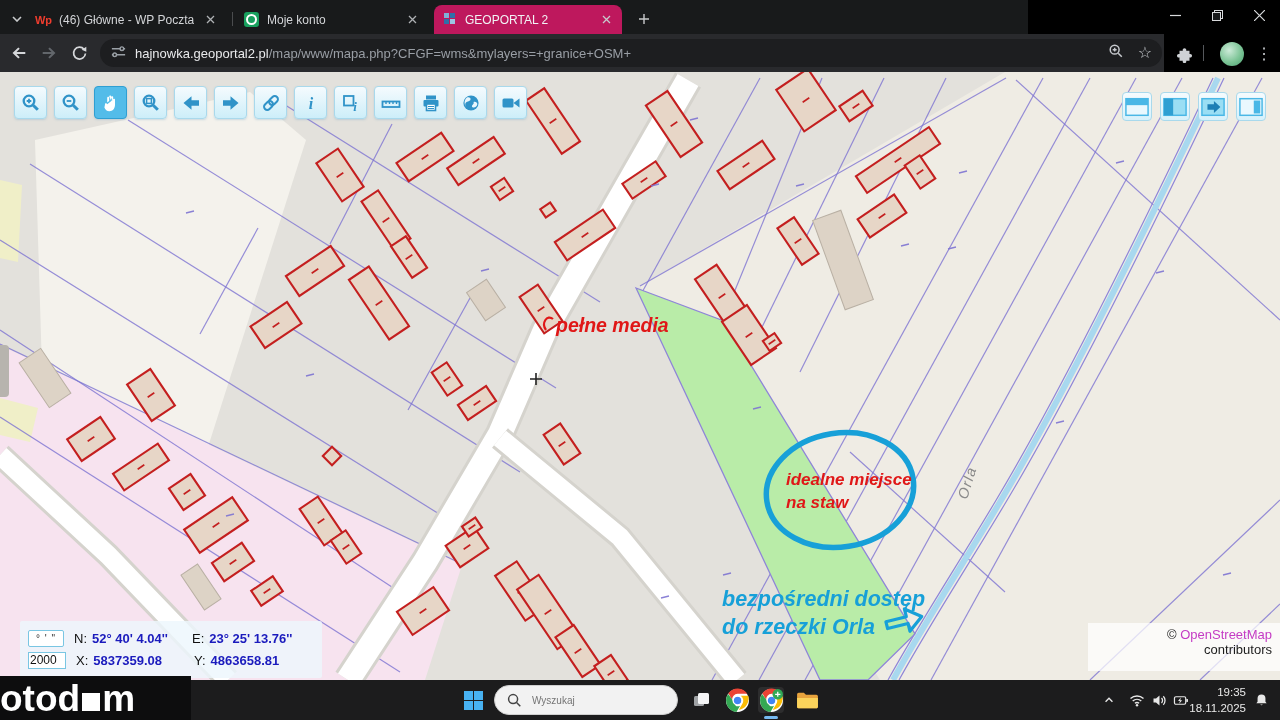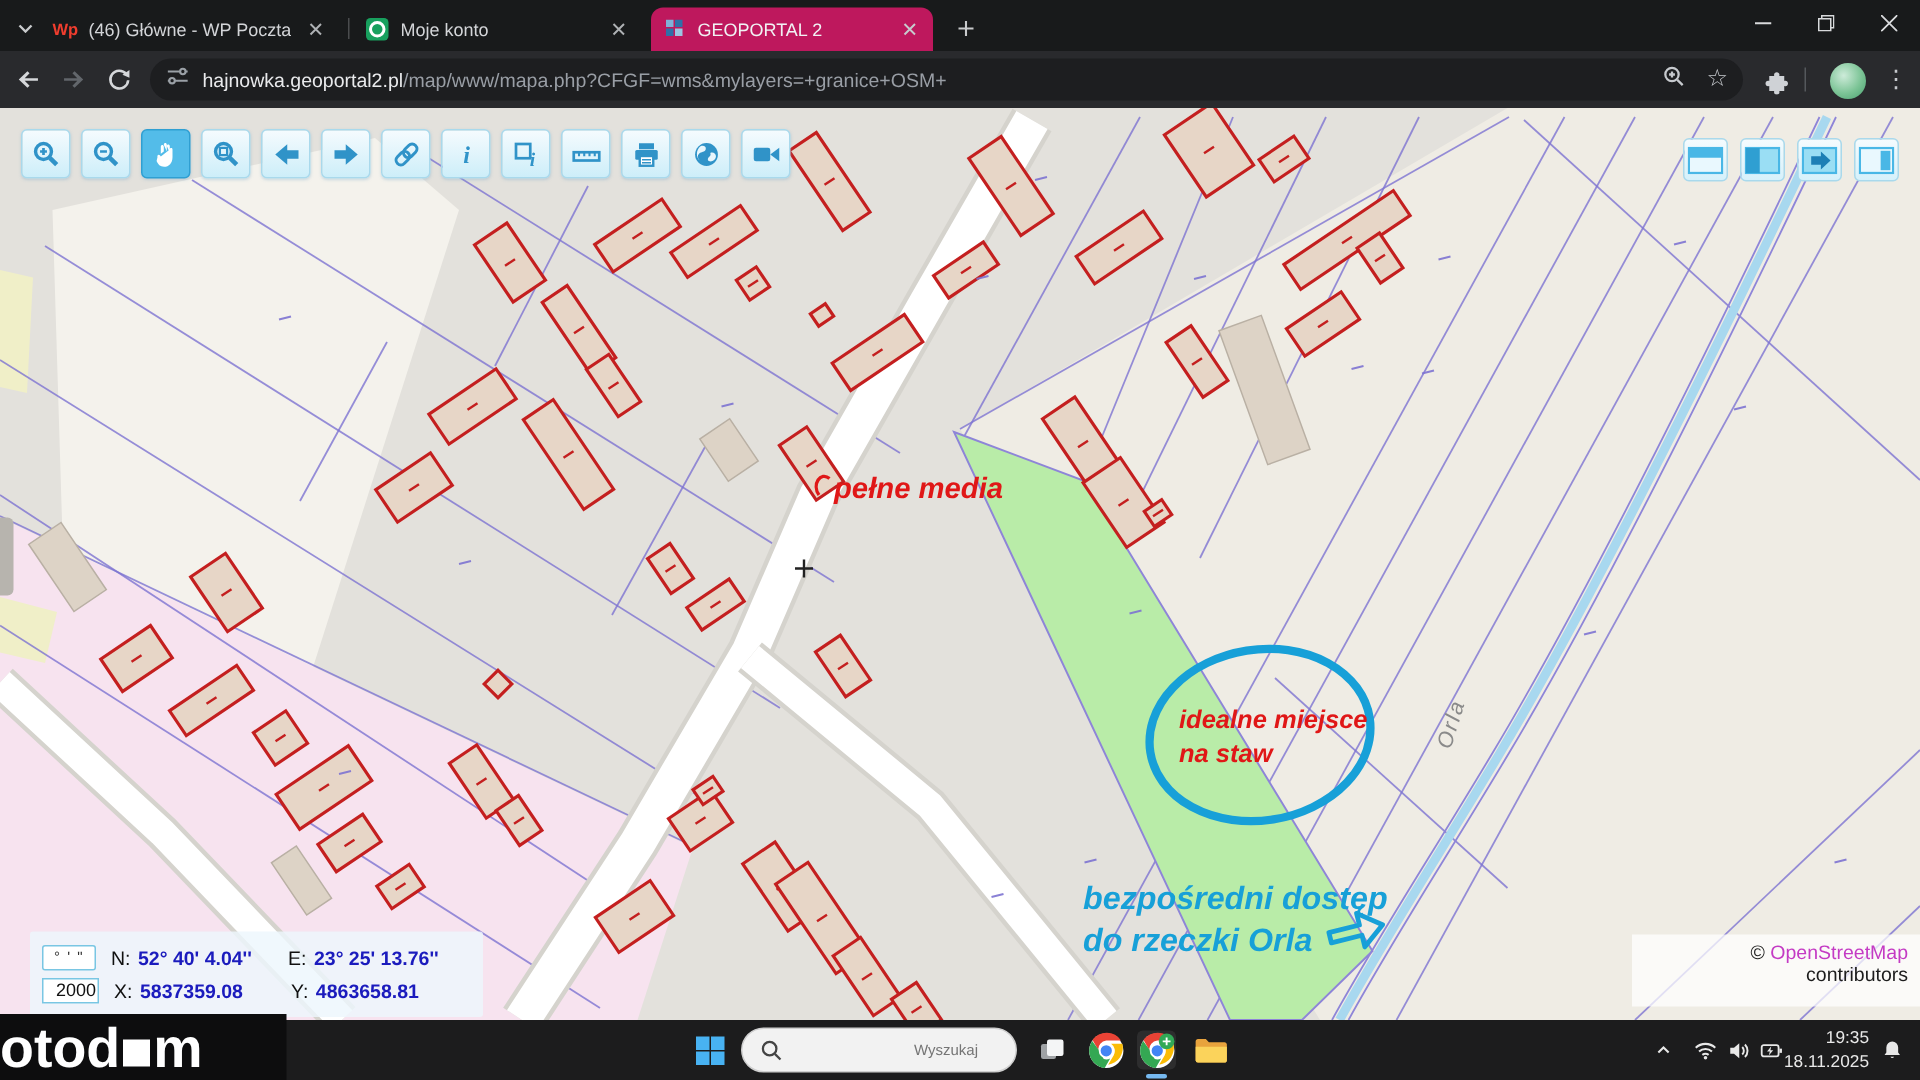--- a/index.html
+++ b/index.html
@@ -1,34 +1,34 @@
 <!DOCTYPE html>
 <html><head>
 <meta charset="utf-8">
 <style>
   html,body{margin:0;padding:0;width:1280px;height:720px;overflow:hidden;
     font-family:"Liberation Sans",sans-serif;background:#000;position:relative;}
   #stage{position:absolute;inset:0;width:1280px;height:720px;}
 
   
-  #tabbar{position:absolute;left:0;top:0;width:1280px;height:34px;background:#181a1b;}
+  #tabbar{position:absolute;left:0;top:0;width:1028px;height:34px;background:#181a1b;}
   .tab{position:absolute;top:5px;height:29px;border-radius:8px 8px 0 0;display:flex;align-items:center;
        padding:0 8px;box-sizing:border-box;cursor:default;}
   .tab .title{font-size:12px;color:#d3d5d8;white-space:nowrap;overflow:hidden;max-width:140px;margin-left:8px;}
   .tab.active{background:#be185d;}
   .tab .close{margin-left:auto;width:16px;height:16px;border-radius:50%;display:flex;align-items:center;justify-content:center;}
   .tab .close svg{display:block;}
   .tabsep{position:absolute;top:12px;width:1px;height:14px;background:#4a4c4e;}
   #tab-chevron{position:absolute;left:8px;top:10px;width:18px;height:18px;border-radius:50%;
        display:flex;align-items:center;justify-content:center;}
   #newtab{position:absolute;left:634px;top:9px;width:20px;height:20px;display:flex;align-items:center;justify-content:center;border-radius:50%;}
   .wctl{position:absolute;top:0;width:42px;height:30px;display:flex;align-items:center;justify-content:center;}
   .favicon{width:15px;height:15px;flex:0 0 auto;display:flex;align-items:center;justify-content:center;}
 
-  #navbar{position:absolute;left:0;top:34px;width:1280px;height:38px;background:#292a2d;}
+  #navbar{position:absolute;left:0;top:34px;width:1164px;height:38px;background:#292a2d;}
   .navico{position:absolute;top:8px;width:22px;height:22px;display:flex;align-items:center;justify-content:center;border-radius:50%;}
   #urlpill{position:absolute;left:100px;top:5px;width:1062px;height:28px;background:#1d1e20;border-radius:14px;
        display:flex;align-items:center;padding:0 10px;box-sizing:border-box;}
   #urltext{font-size:13px;margin-left:8px;white-space:nowrap;overflow:hidden;}
   #urltext .host{color:#e9eaec;}
   #urltext .path{color:#999ea5;}
   #pill-right{margin-left:auto;display:flex;align-items:center;gap:14px;}
   .nav-right{position:absolute;top:8px;display:flex;align-items:center;justify-content:center;width:24px;height:24px;}
   #avatar{left:1220px;width:24px;height:24px;border-radius:50%;
      background:radial-gradient(circle at 38% 35%,#cdebd9,#7cc496 55%,#49a06f);}
@@ -79,21 +79,21 @@
   #clock{position:absolute;right:34px;top:4px;text-align:right;color:#e9e9e9;font-size:11.5px;line-height:16px;}
   .trayico{position:absolute;top:11px;width:18px;height:18px;display:flex;align-items:center;justify-content:center;}
 
   
   #watermark{position:absolute;left:0;top:676px;width:191px;height:44px;background:#0d0d0e;color:#fff;
      display:flex;align-items:center;justify-content:flex-start;}
   #watermark .wm{font-size:37px;font-weight:bold;letter-spacing:0;line-height:1;}
   #watermark .sq{display:inline-block;width:18px;height:18px;background:#fff;margin:0 2px;}
 
   button{font-family:"Liberation Sans",sans-serif;cursor:pointer;}
-  input{cursor:text;text-align:right;}
+  input{cursor:text;}
 </style>
 </head>
 <body>
 
 <div id="stage">
 
   <div id="tabbar">
     <div id="tab-chevron">
       <svg width="10" height="6" viewBox="0 0 10 6">
           <path d="M1 1l4 4 4-4" stroke="#c8cacc" stroke-width="1.6" fill="none"></path>

